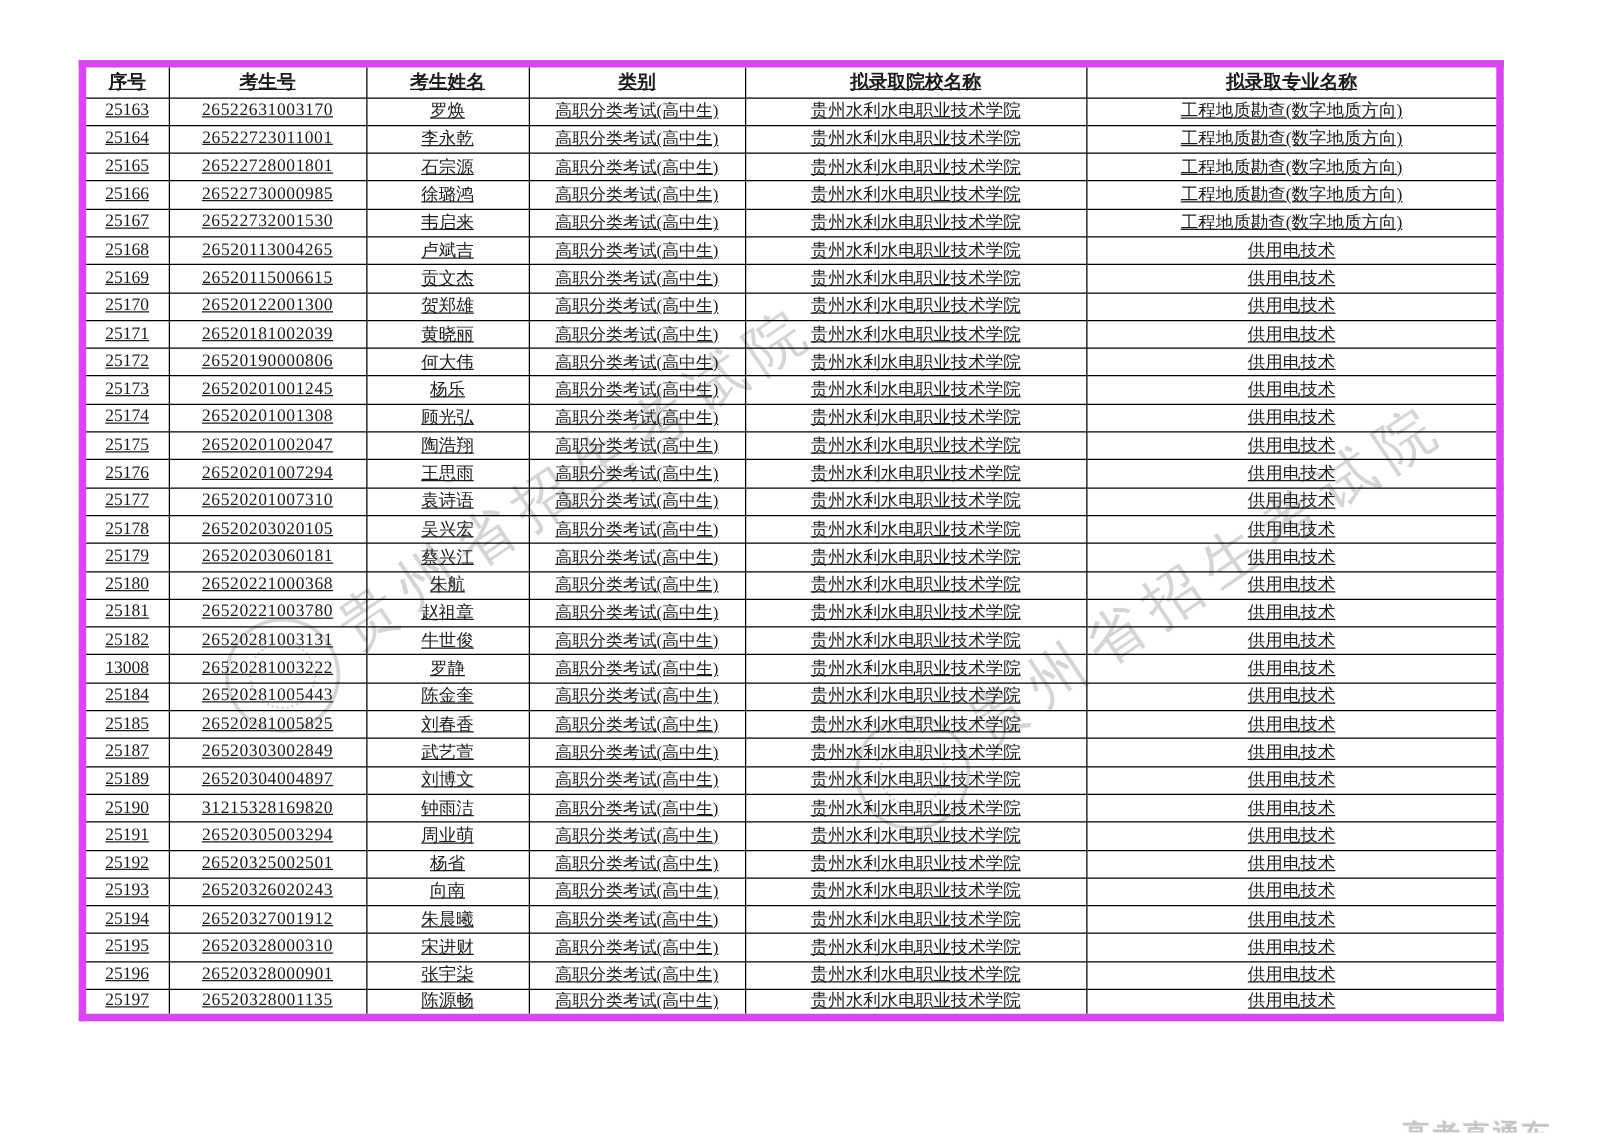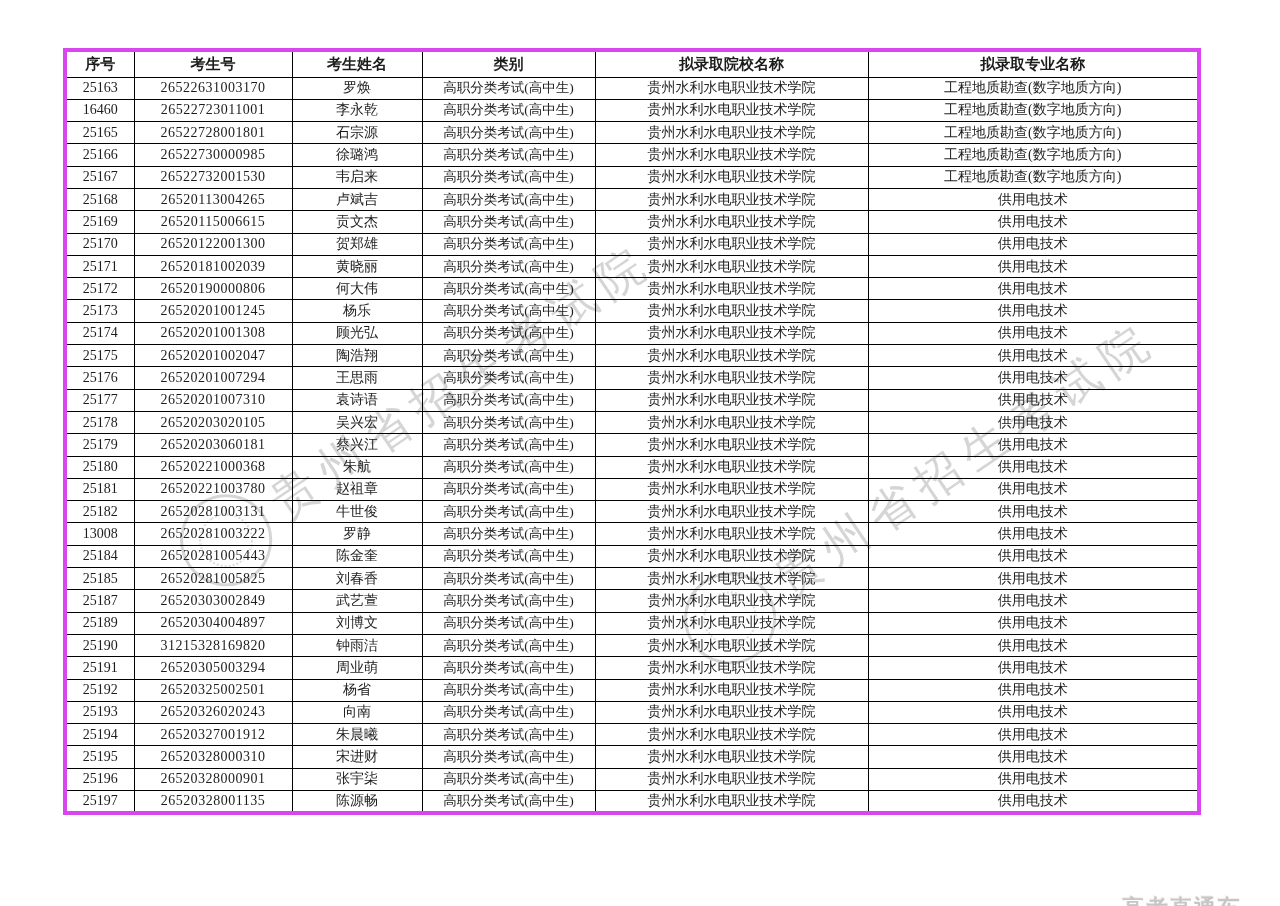--- a/index.html
+++ b/index.html
@@ -33,21 +33,22 @@
   table.admission th,
   table.admission td {
     border: 1px solid #000;
     text-align: center;
     vertical-align: middle;
     padding: 0 2px;
     overflow: hidden;
     white-space: nowrap;
   }
   table.admission {
-    border: 4px solid #d946ef;
+    border: 6px solid #d946ef;
+    text-decoration: underline;
   }
   table.admission thead tr {
     height: 27px;
   }
   table.admission thead th {
     font-size: 15px;
     font-weight: bold;
     font-family: "Liberation Serif", "DejaVu Serif", serif;
   }
   table.admission tbody tr {
@@ -161,21 +162,21 @@
     <tbody>
         <tr>
           <td>25163</td>
           <td>26522631003170</td>
           <td>罗焕</td>
           <td>高职分类考试(高中生)</td>
           <td>贵州水利水电职业技术学院</td>
           <td>工程地质勘查(数字地质方向)</td>
         </tr>
         <tr>
-          <td>16460</td>
+          <td>25164</td>
           <td>26522723011001</td>
           <td>李永乾</td>
           <td>高职分类考试(高中生)</td>
           <td>贵州水利水电职业技术学院</td>
           <td>工程地质勘查(数字地质方向)</td>
         </tr>
         <tr>
           <td>25165</td>
           <td>26522728001801</td>
           <td>石宗源</td>

